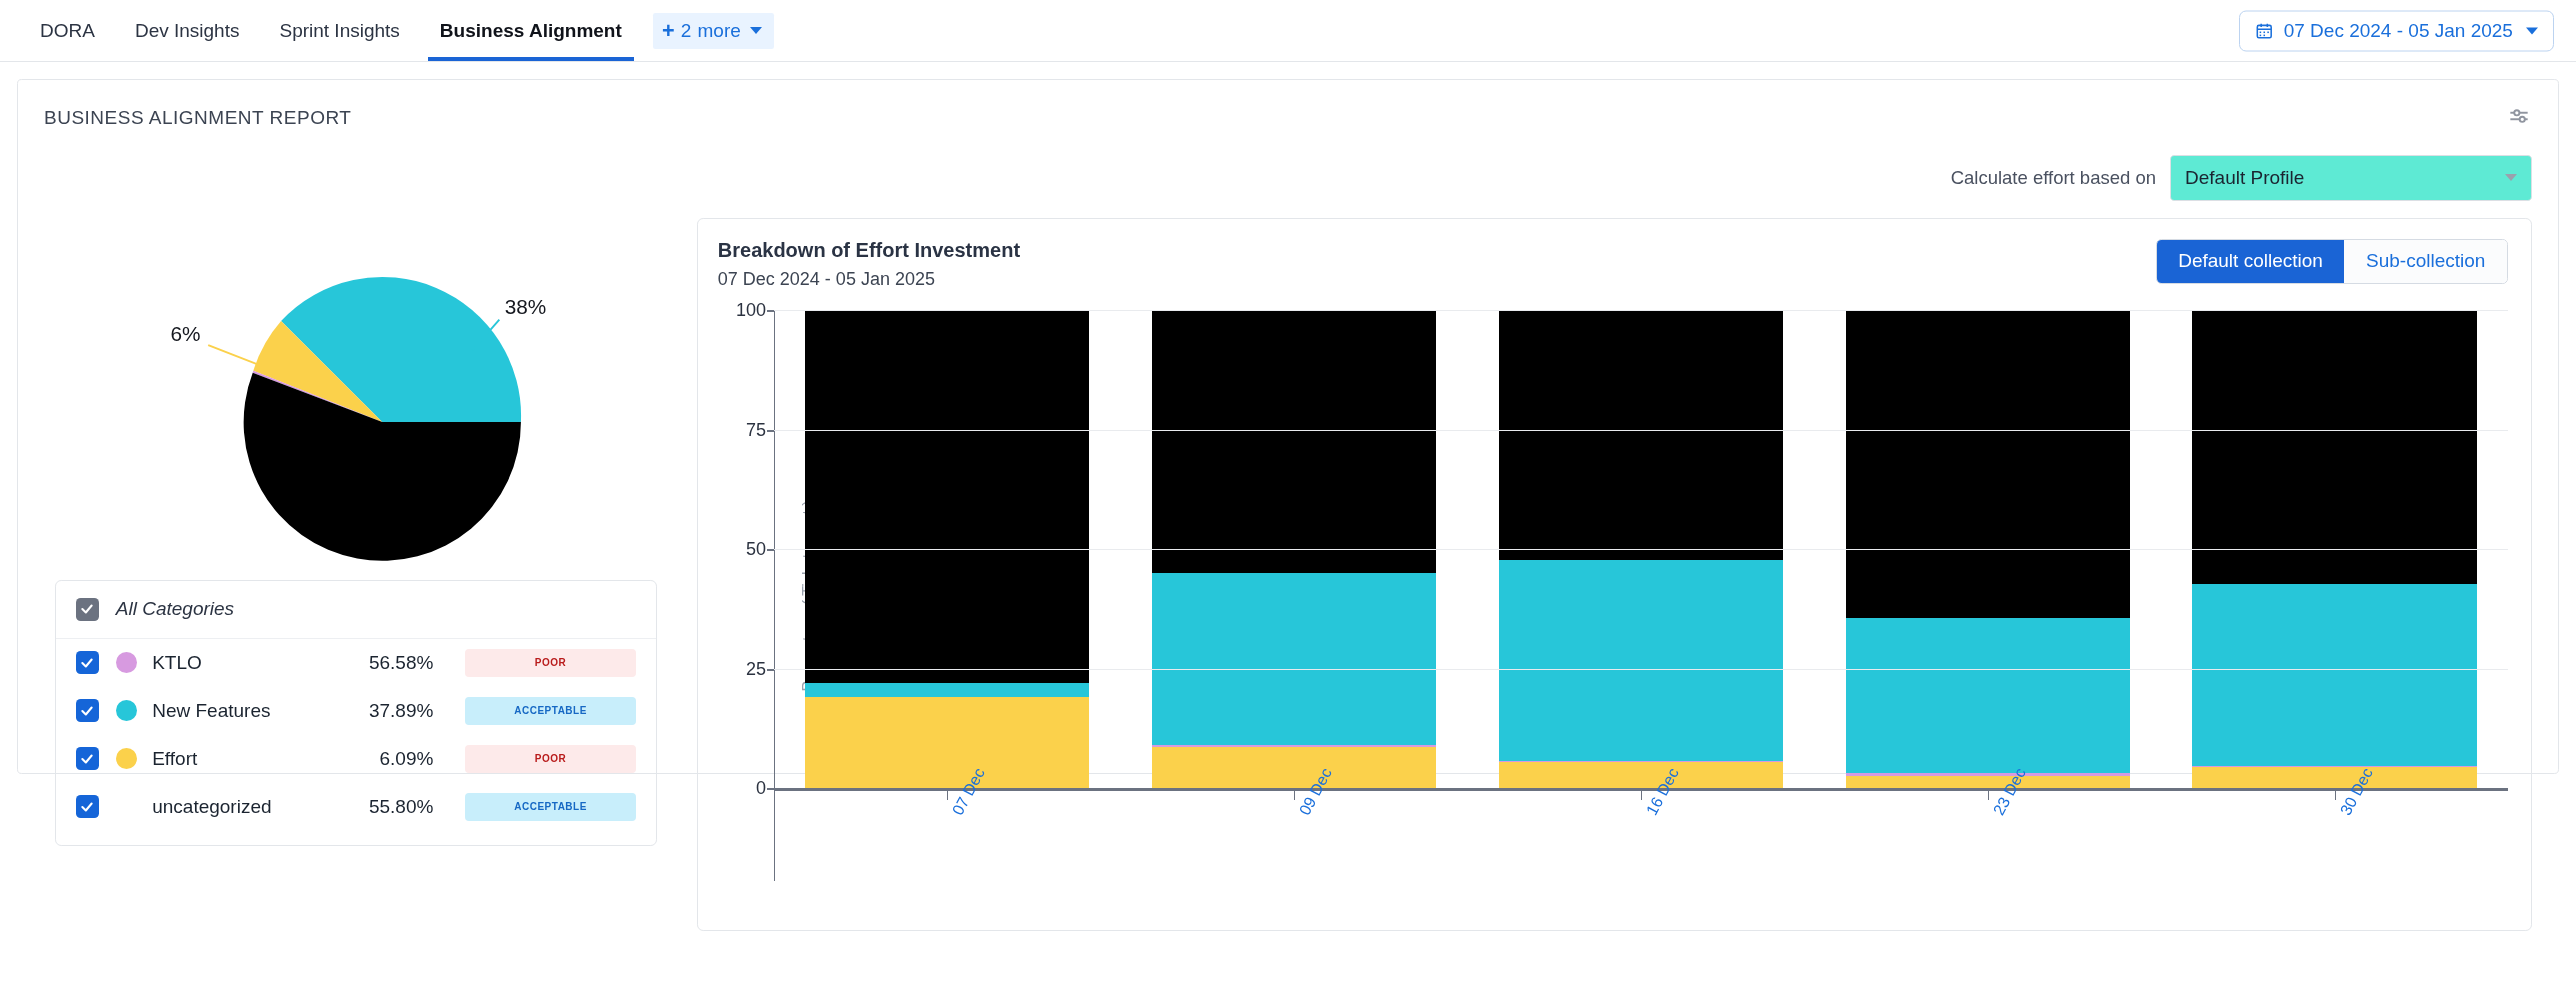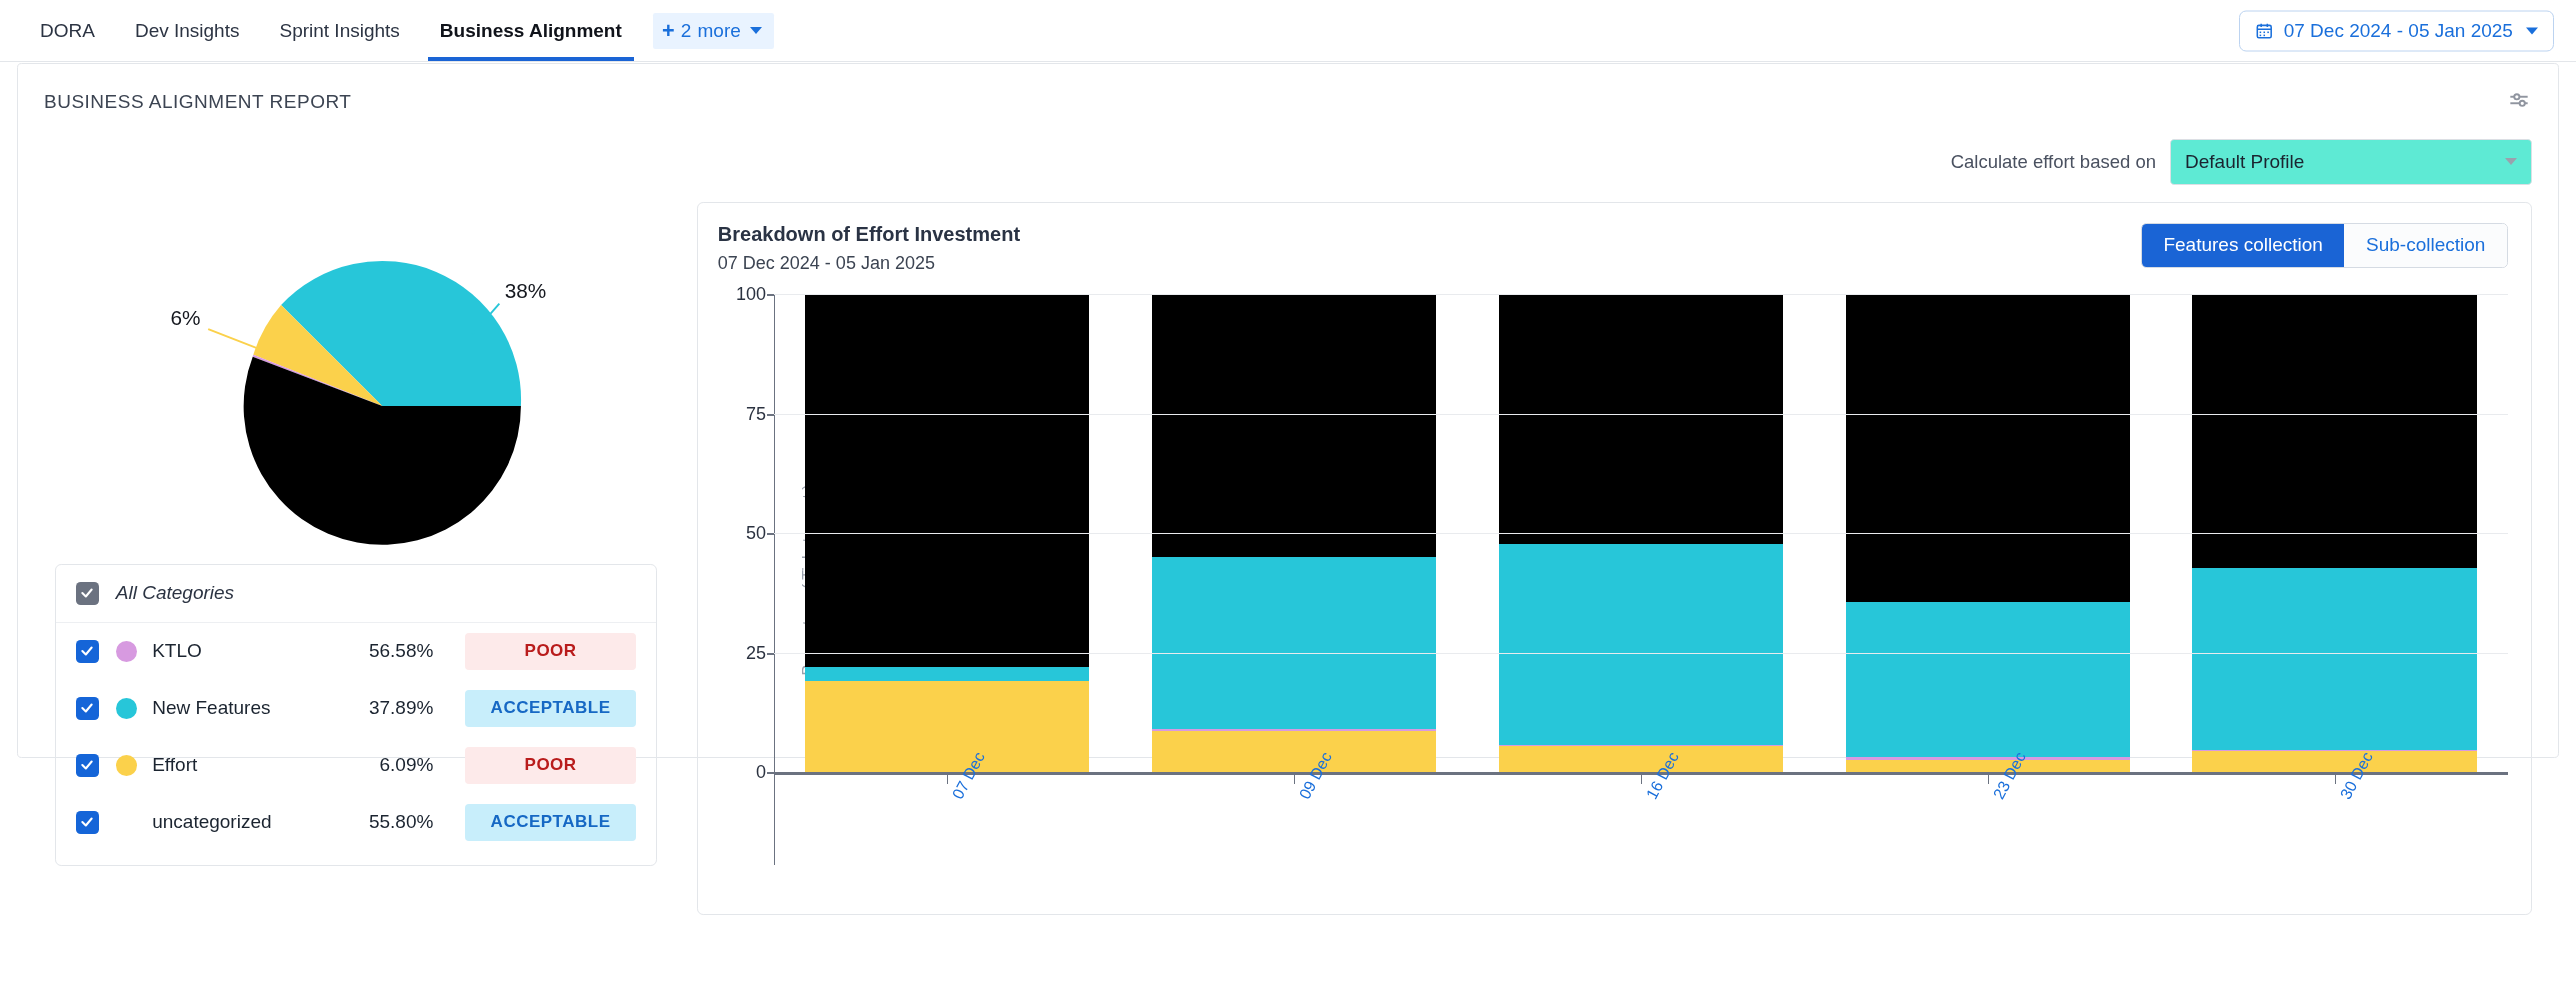--- a/index.html
+++ b/index.html
@@ -68,21 +68,21 @@
     font-size: 19px;
     background: #fff;
     cursor: pointer;
     white-space: nowrap;
   }
   .cal-icon { width: 18.5px; height: 18.5px; position: relative; flex: none; }
   .cal-icon svg { display: block; }
 
   
   .card {
-    margin: 1px 17px 0 17px;
+    margin: 17px 17px 0 17px;
     border: 0.8px solid #e3e6ea;
     border-radius: 4.6px;
     background: #fff;
     height: 695px;
     position: relative;
   }
   .card-head {
     display: flex; align-items: center; justify-content: space-between;
     padding: 23px 26px 0 26px;
   }
@@ -143,21 +143,21 @@
     font-size: 19px;
   }
   .lg-check { flex: none; }
   .lg-dot { width: 21px; height: 21px; border-radius: 50%; margin-left: 17px; flex: none; }
   .lg-name { margin-left: 15.4px; width: 176px; color: #1b2430; }
   .lg-val { width: 116px; text-align: right; color: #1b2430; }
   .lg-badge {
     margin-left: 32px;
     width: 177px;
     text-align: center;
-    font-size: 17px;
+    font-size: 10px;
     font-weight: bold;
     letter-spacing: 0.5px;
     padding: 8.5px 0;
     border-radius: 3.9px;
   }
   .badge-poor { background: #fdeaea; color: #b91c1c; }
   .badge-acceptable { background: #c8eefb; color: #1668c4; }
 
   
   .cbx {
@@ -388,21 +388,21 @@
 
     <div class="right-col">
       <div class="chart-card">
 
         <div class="chart-head">
           <div>
             <div class="chart-title">Breakdown of Effort Investment</div>
             <div class="chart-sub">07 Dec 2024 - 05 Jan 2025</div>
           </div>
           <div class="seg-toggle">
-            <div class="seg-btn on">Features collection</div>
+            <div class="seg-btn on">Default collection</div>
             <div class="seg-btn off">Sub-collection</div>
           </div>
         </div>
 
         <div class="plot" id="plot" style="height: 571px;">
           <div class="ylabel">Percentage ( Ticket count )</div>
           <div class="axis-v"></div>
           <div class="axis-h" id="axis-h" style="top: 478px;"></div>
           <div class="bars" id="bars" style="height: 478px;">
               <div class="bar" style="left: 1.8%; width: 16.4%; height: 478px;">

